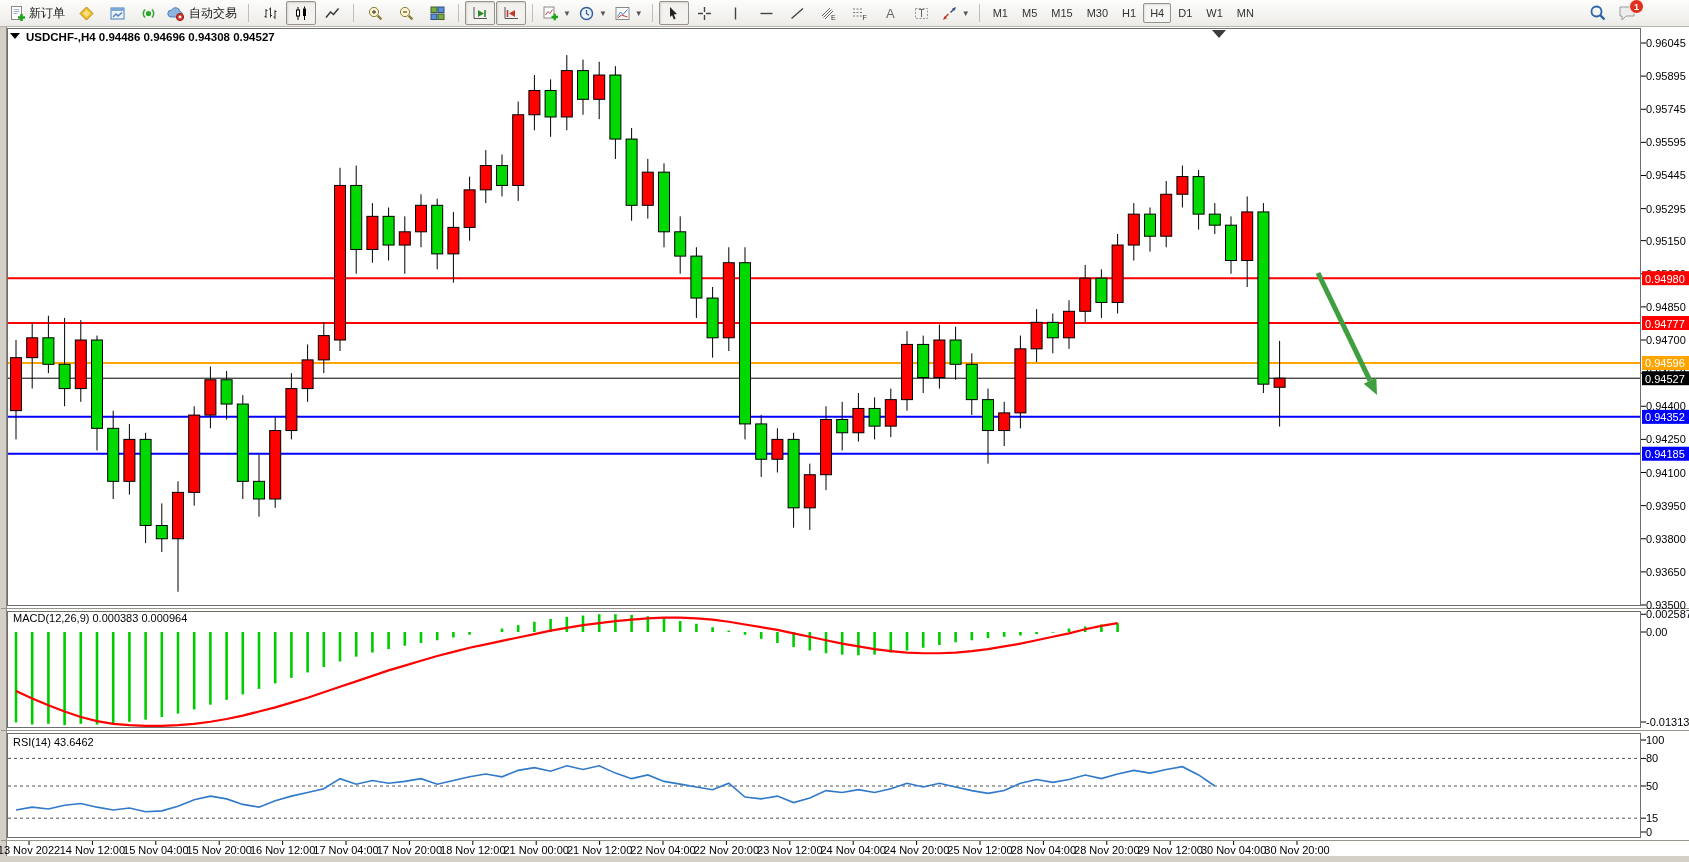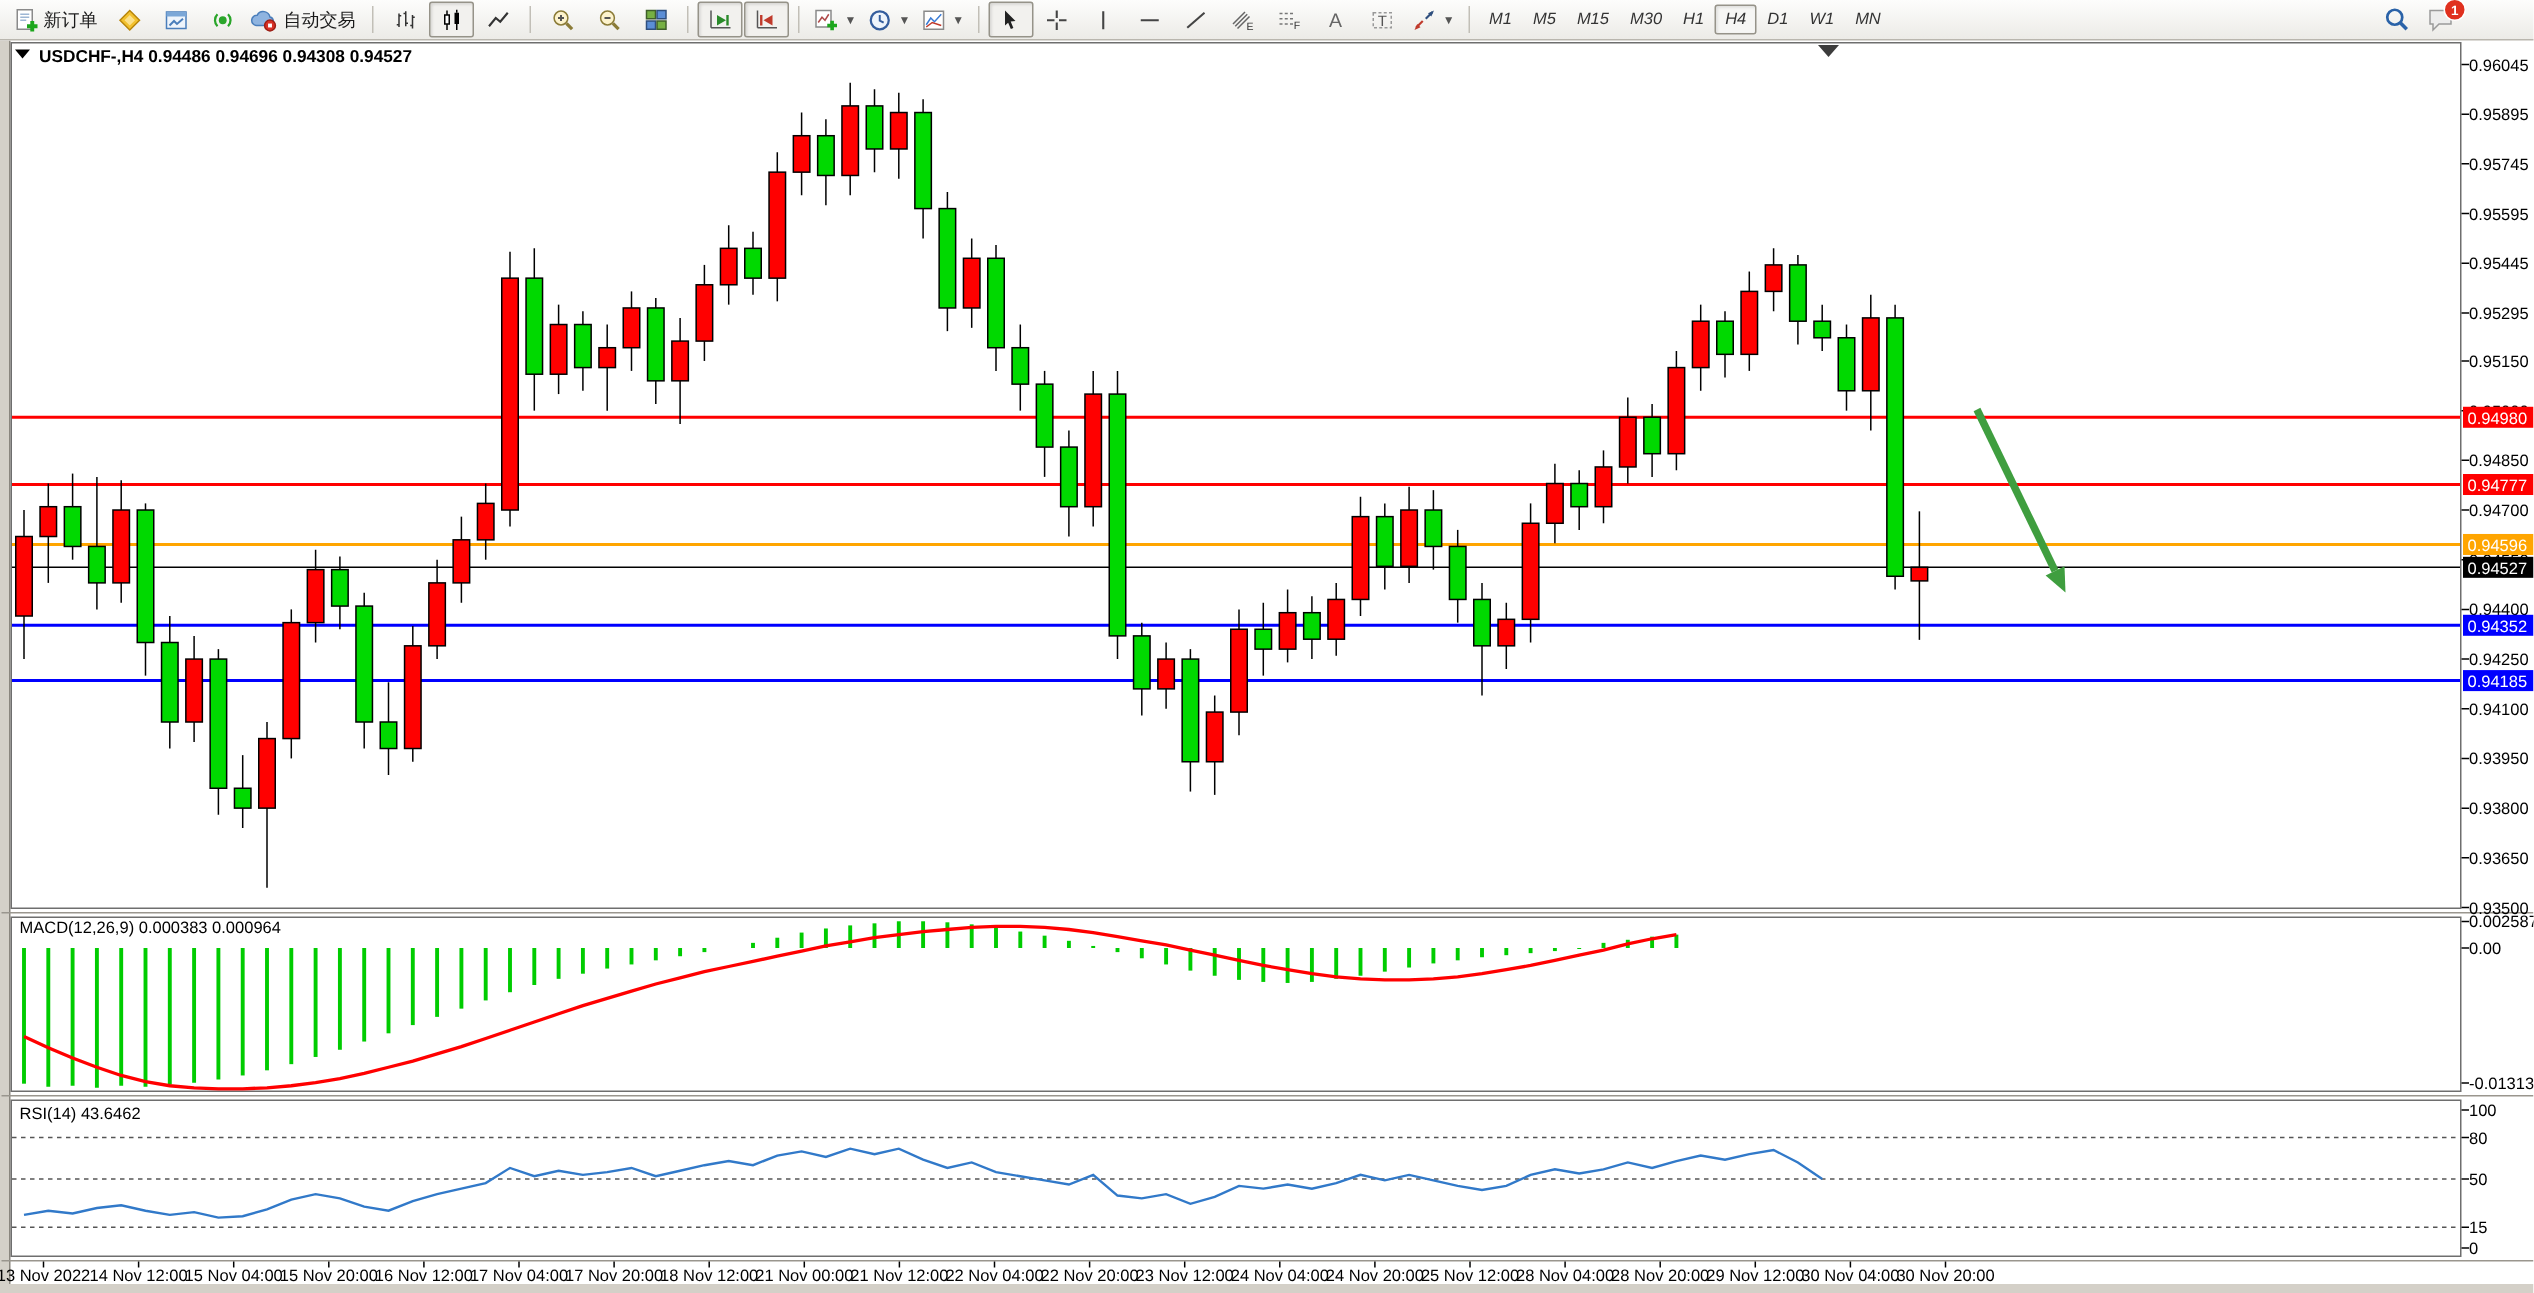--- a/index.html
+++ b/index.html
@@ -198,21 +198,21 @@
   <div class="tbtn">
     <svg class="ticon" width="17" height="17">
       <path d="M3 13.5 L7.5 9" stroke="#c0392b" stroke-width="1.4"></path>
         <polygon points="2,15 6,13.2 3.8,11" fill="#c0392b"></polygon>
       <path d="M9.5 7.5 L14 3" stroke="#2f4f7e" stroke-width="1.4"></path>
         <polygon points="15,2 11,3.8 13.2,6" fill="#2f4f7e"></polygon>
     </svg>
     <span class="caret">▼</span>
   </div>
   <div class="tsep"></div>
-  <div id="tf-group" style="display: flex; font-style: italic;">
+  <div id="tf-group" style="display: flex;">
       <div class="tf-btn">M1</div>
       <div class="tf-btn">M5</div>
       <div class="tf-btn">M15</div>
       <div class="tf-btn">M30</div>
       <div class="tf-btn">H1</div>
       <div class="tf-btn active">H4</div>
       <div class="tf-btn">D1</div>
       <div class="tf-btn">W1</div>
       <div class="tf-btn">MN</div>
     </div>

